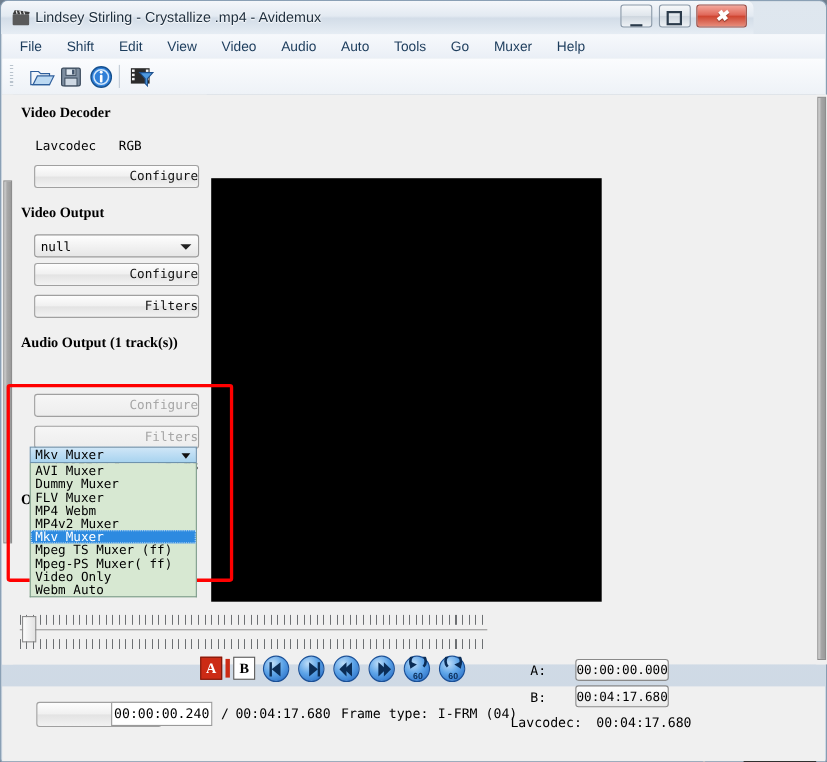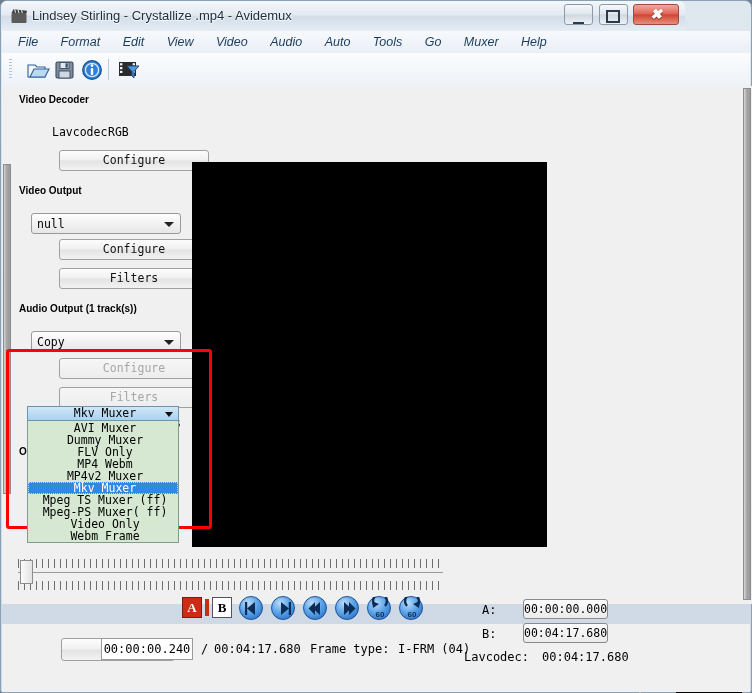--- a/index.html
+++ b/index.html
@@ -51,21 +51,21 @@
     font-family:"Liberation Sans",sans-serif;text-shadow:0 1px 1px #7c2a1c;
   }
   
   .menubar{
     position:absolute;left:1px;top:30px;width:748px;height:22px;
     background:linear-gradient(to bottom,#f7f9fc 0%,#eaeff6 100%);
     border-bottom:1px solid #d2dae3;
   }
   .menu-item{
     display:inline-block;height:34px;line-height:22px;padding:0 9px;
-    font-size:12.5px;color:#1c3c5c;cursor:default;font-style:italic;
+    font-size:12.5px;color:#1c3c5c;cursor:default;
   }
   .menu-item:first-child{margin-left:7px;}
   
   .toolbar{
     position:absolute;left:1px;top:52px;width:748px;height:33px;
     background:linear-gradient(to bottom,#fbfcfe 0%,#eef2f7 100%);
     border-bottom:1px solid #b9c4d0;
   }
   .grip{position:absolute;left:7px;top:6px;width:3px;height:21px;
     background:repeating-linear-gradient(to bottom,#b9c3cd 0 1px,transparent 1px 3px);}
@@ -83,34 +83,34 @@
   .lp-scroll{
     position:absolute;left:0;top:0;width:10px;height:518px;
     background:#f0f0f0;
   }
   .lp-thumb{
     position:absolute;left:1px;top:78px;width:8px;height:330px;
     background:linear-gradient(to right,#d5d5d5,#a9a9a9 40%,#9a9a9a);
     border:1px solid #8d8d8d;box-sizing:border-box;
   }
   .sec-title{
-    position:absolute;font-family:Liberation Sans, sans-serif;
-    font-size:10px;font-weight:bold;color:#000;letter-spacing:0px;white-space:nowrap;
+    position:absolute;font-family:Liberation Serif, serif;
+    font-size:13px;font-weight:bold;color:#000;letter-spacing:0px;white-space:nowrap;
   }
   .mono{
     font-family:"DejaVu Sans Mono","Liberation Mono",monospace;
     font-size:11.5px;color:#000;
   }
   .lbl{position:absolute;white-space:nowrap;}
   .qbtn{
     position:absolute;height:21px;box-sizing:border-box;
     border:1px solid #a0a0a0;border-radius:3px;
     background:linear-gradient(to bottom,#fdfdfd 0%,#f0f0f0 48%,#e3e3e3 52%,#f2f2f2 100%);
     font-family:"DejaVu Sans Mono","Liberation Mono",monospace;font-size:11.5px;
-    color:#111;text-align:center;line-height:19px;margin-left:28px;
+    color:#111;text-align:right;line-height:19px;
   }
   .qbtn.disabled{color:#a6a6a6;background:linear-gradient(to bottom,#f6f6f6,#ededed);}
   .qcombo{
     position:absolute;height:21px;box-sizing:border-box;
     border:1px solid #9a9a9a;border-radius:3px;
     background:linear-gradient(to bottom,#fefefe 0%,#f2f2f2 50%,#e6e6e6 100%);
     font-family:"DejaVu Sans Mono","Liberation Mono",monospace;font-size:11.5px;
     color:#000;line-height:20px;padding-left:5px;
   }
   .qcombo .arw{
@@ -143,21 +143,21 @@
   .preview{
     position:absolute;left:190px;top:76px;width:355px;height:385px;background:#000;
   }
   
   .redbox{
     position:absolute;left:5px;top:348px;width:206px;height:180px;
     border:3px solid #ff0000;box-sizing:border-box;border-radius:3px;
     pointer-events:none;z-index:60;
   }
   
-  .dropwrap{position:absolute;left:26px;top:405px;width:152px;z-index:70;text-align:center;}
+  .dropwrap{position:absolute;left:26px;top:405px;width:152px;z-index:70;}
   .drop-head{
     height:15px;box-sizing:border-box;
     background:linear-gradient(to bottom,#cfe6f7 0%,#a8d3ef 100%);
     border:1px solid #6f93ad;
     font-family:"DejaVu Sans Mono","Liberation Mono",monospace;font-size:11.5px;
     color:#000;line-height:13px;padding-left:4px;position:relative;
   }
   .drop-head .arw{
     position:absolute;right:5px;top:5px;width:0;height:0;
     border-left:4px solid transparent;border-right:4px solid transparent;
@@ -277,21 +277,21 @@
     <div class="title-text">Lindsey Stirling - Crystallize .mp4 - Avidemux</div>
     <div class="winbtns">
       <span class="wb"><i class="ic-min"></i></span>
       <span class="wb"><i class="ic-max"></i></span>
       <span class="wb close"><i class="ic-x">✖</i></span>
     </div>
   </div>
 
   <div class="menubar">
     <span class="menu-item">File</span>
-    <span class="menu-item">Format</span>
+    <span class="menu-item">Shift</span>
     <span class="menu-item">Edit</span>
     <span class="menu-item">View</span>
     <span class="menu-item">Video</span>
     <span class="menu-item">Audio</span>
     <span class="menu-item">Auto</span>
     <span class="menu-item">Tools</span>
     <span class="menu-item">Go</span>
     <span class="menu-item">Muxer</span>
     <span class="menu-item">Help</span>
   </div>
@@ -339,37 +339,33 @@
 
   <div class="body-area">
 
     <div class="leftpanel">
 
       <div class="lp-scroll">
         <div class="lp-thumb"></div>
       </div>
 
       <div class="sec-title" style="left:17px;top:8px;">Video Decoder</div>
-      <div class="mono lbl" style="left:30px;top:39px;margin-left:20px;">Lavcodec</div>
+      <div class="mono lbl" style="left:30px;top:39px;">Lavcodec</div>
       <div class="mono lbl" style="left:106px;top:39px;">RGB</div>
       <div class="qbtn" style="left:29px;top:64px;width:150px;">Configure</div>
 
       <div class="sec-title" style="left:17px;top:99px;">Video Output</div>
       <div class="qcombo" style="left:29px;top:127px;width:150px;">
         <span>null</span>
         <span class="arw"></span>
       </div>
       <div class="qbtn" style="left:29px;top:153px;width:150px;">Configure</div>
       <div class="qbtn" style="left:29px;top:182px;width:150px;">Filters</div>
 
       <div class="sec-title" style="left:17px;top:217px;">Audio Output (1 track(s))</div>
-      <div class="qcombo" style="left:29px;top:245px;width:150px;">
-        <span>Copy</span>
-        <span class="arw"></span>
-      </div>
       <div class="qbtn disabled" style="left:29px;top:272px;width:150px;">Configure</div>
       <div class="qbtn disabled" style="left:29px;top:301px;width:150px;">Filters</div>
 
       <div class="chk" style="left:30px;top:332px;"></div>
       <div class="mono lbl" style="left:48px;top:330px;">Shift:</div>
       <div class="spin-field" style="left:95px;top:329px;width:48px;">0</div>
       <div class="spin-btns" style="left:143px;top:329px;">
         <span class="up"></span>
         <span class="dn"></span>
       </div>
@@ -460,28 +456,28 @@
   </div>
 
   <div class="dropwrap">
     <div class="drop-head">
       <span>Mkv Muxer</span>
       <span class="arw"></span>
     </div>
     <div class="drop-list">
       <div class="drop-opt">AVI Muxer</div>
       <div class="drop-opt">Dummy Muxer</div>
-      <div class="drop-opt">FLV Only</div>
+      <div class="drop-opt">FLV Muxer</div>
       <div class="drop-opt">MP4 Webm</div>
       <div class="drop-opt">MP4v2 Muxer</div>
       <div class="drop-opt sel">Mkv Muxer</div>
       <div class="drop-opt">Mpeg TS Muxer (ff)</div>
       <div class="drop-opt">Mpeg-PS Muxer( ff)</div>
       <div class="drop-opt">Video Only</div>
-      <div class="drop-opt">Webm Frame</div>
+      <div class="drop-opt">Webm Auto</div>
     </div>
   </div>
 
   <div class="redbox"></div>
 
   <div class="status">
     <div class="qbtn" style="left:31px;top:14px;width:114px;height:23px;line-height:21px;">Time:</div>
     <div class="tfield" style="left:99px;top:14px;width:92px;height:22px;line-height:20px;">00:00:00.240</div>
     <div class="mono lbl" style="left:199px;top:18px;font-size:12px;">/</div>
     <div class="mono lbl" style="left:212px;top:18px;font-size:12px;">00:04:17.680</div>

